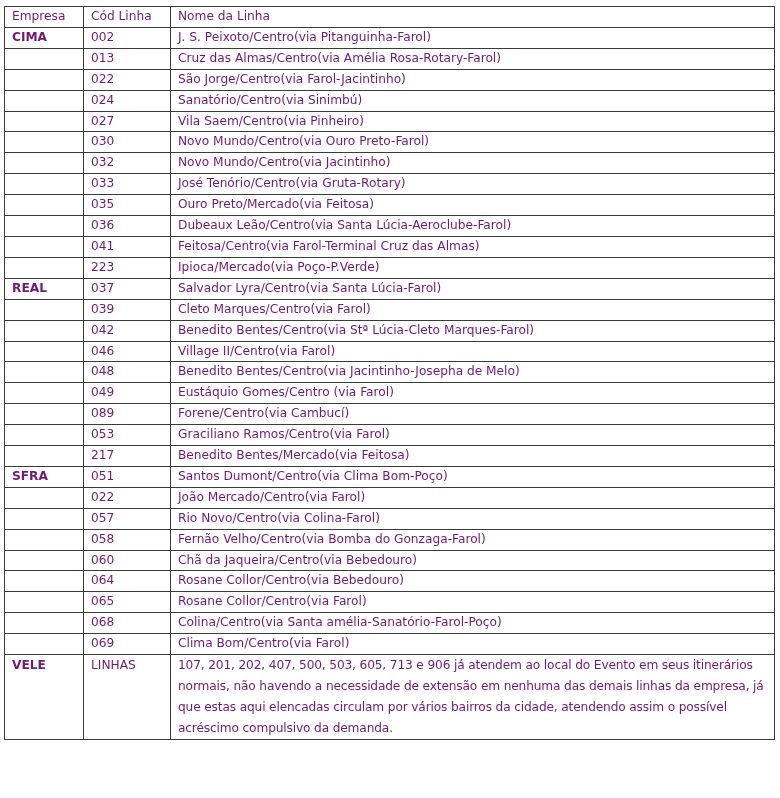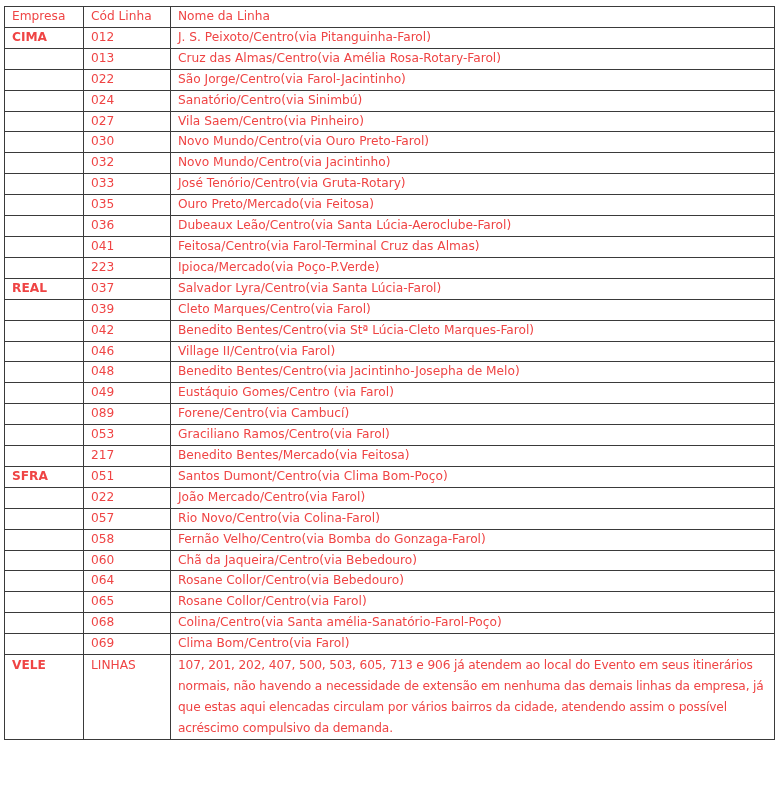--- a/index.html
+++ b/index.html
@@ -3,21 +3,21 @@
 <meta charset="utf-8">
 <style>
   html, body { margin: 0; padding: 0; background: #ffffff; }
   body { width: 780px; height: 798px; position: relative; overflow: hidden; }
   .tbl {
     position: absolute; left: 4px; top: 6px;
     width: 769px;
     border-collapse: collapse;
     font-family: "DejaVu Sans", "Liberation Sans", sans-serif;
     font-size: 12.2px;
-    color: #ef4444;
+    color: #701a75;
     table-layout: fixed;
   }
   .tbl td {
     border: 1.3px solid #3a3a3a;
     padding: 0 0 0 7px;
     height: 19.9px;
     line-height: 19.9px;
     vertical-align: top;
     white-space: nowrap;
     overflow: hidden;
@@ -33,21 +33,21 @@
 
 <table class="tbl">
   <tbody id="tbody">
     <tr>
       <td class="c1">Empresa</td>
       <td class="c2">Cód Linha</td>
       <td class="c3">Nome da Linha</td>
     </tr>
   <tr>
         <td class="c1 company">CIMA</td>
-        <td class="c2">012</td>
+        <td class="c2">002</td>
         <td class="c3">J. S. Peixoto/Centro(via Pitanguinha-Farol)</td>
       </tr>
       <tr>
         <td class="c1"></td>
         <td class="c2">013</td>
         <td class="c3">Cruz das Almas/Centro(via Amélia Rosa-Rotary-Farol)</td>
       </tr>
       <tr>
         <td class="c1"></td>
         <td class="c2">022</td>

